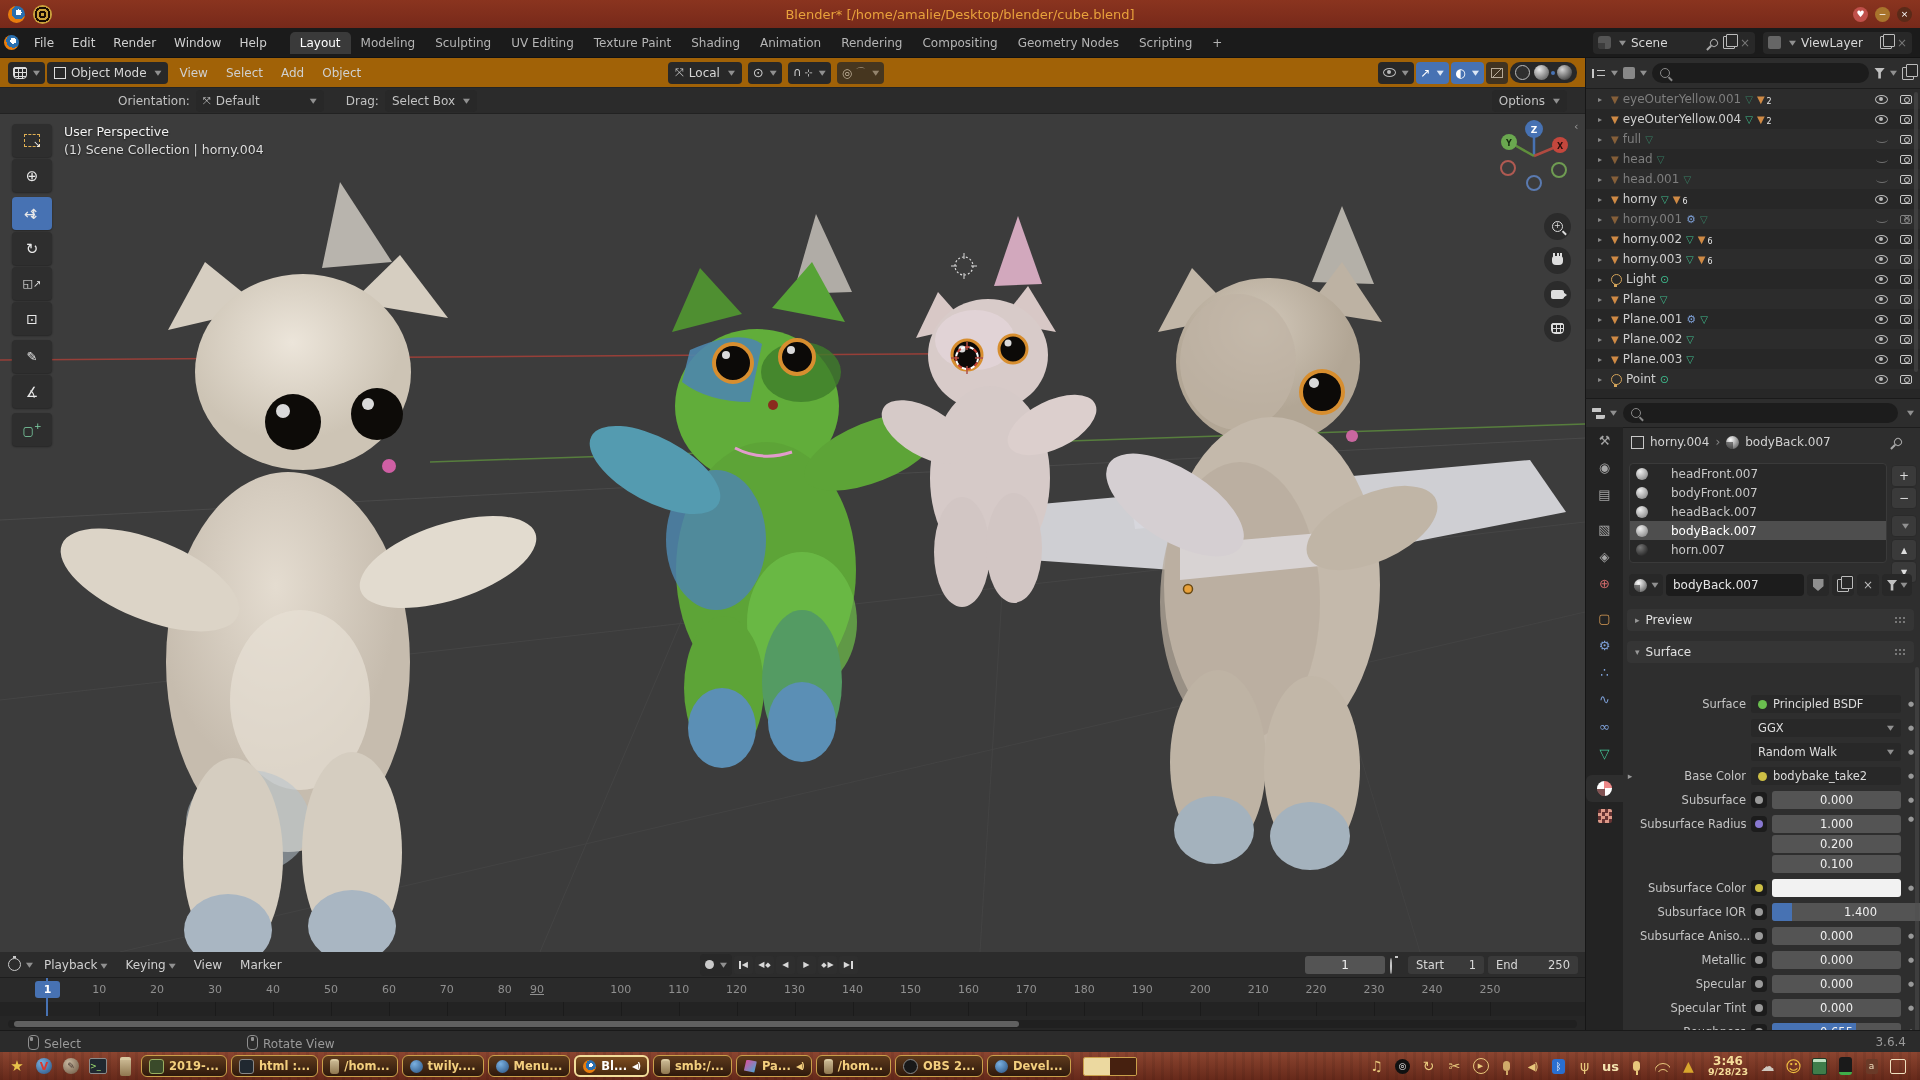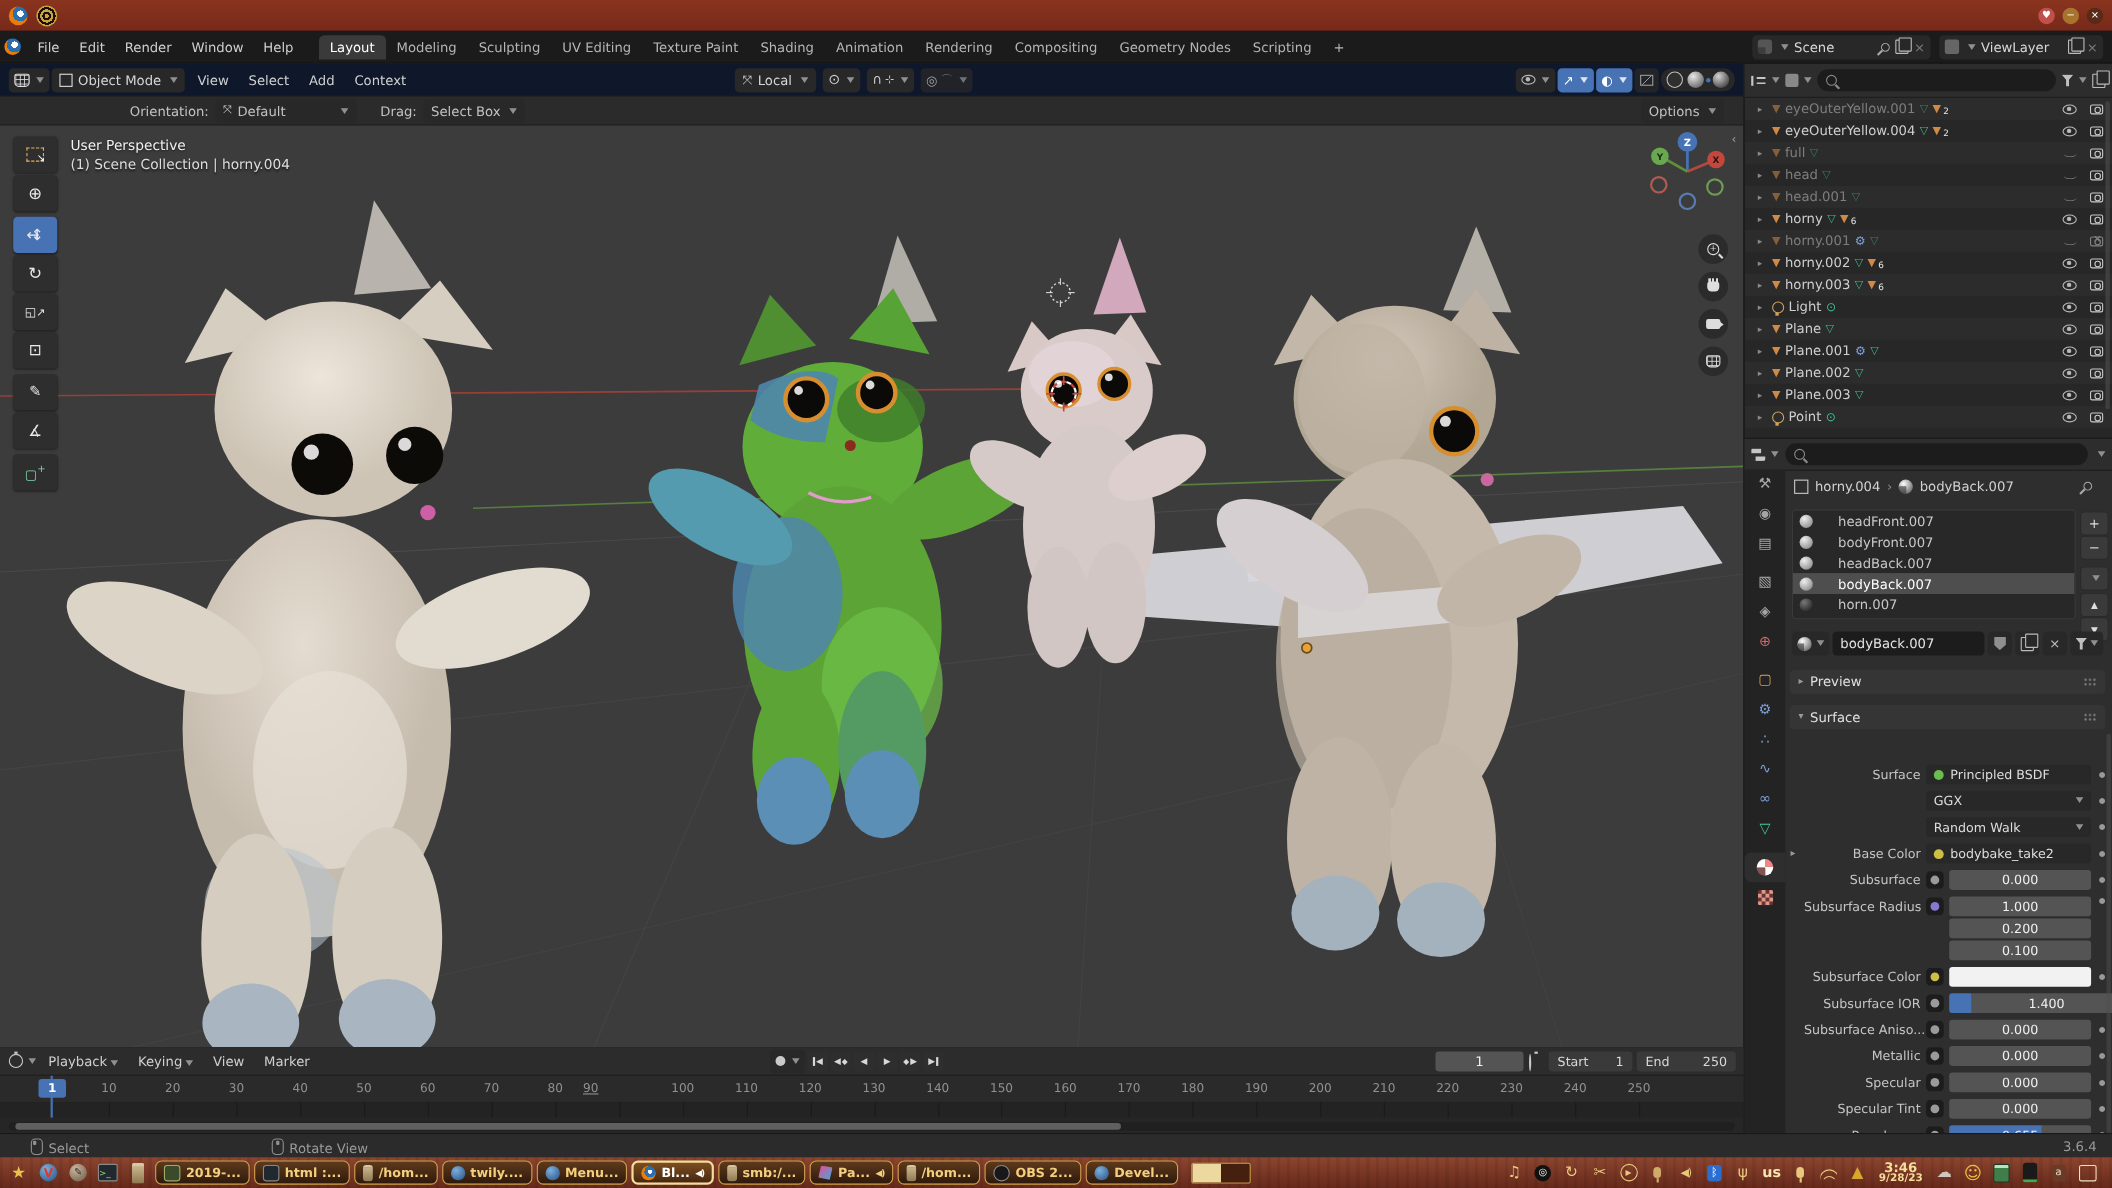--- a/index.html
+++ b/index.html
@@ -19,21 +19,21 @@
   
   #menubar{position:absolute;left:0;top:28px;width:1920px;height:30px;background:#1b1b1b;display:flex;align-items:center;border-bottom:1px solid #131313;box-sizing:border-box;}
   .menu-item{padding:3px 9px;color:#d0d0d0;border-radius:4px;cursor:default;}
   .ws-tab{padding:4px 10px;color:#b5b5b5;border-radius:5px 5px 0 0;}
   .ws-tab.active{background:#3a3a3a;color:#fff;}
   .topsel{height:22px;background:#282828;border-radius:4px;display:flex;align-items:center;padding:0 5px;margin-left:8px;gap:5px;}
   .topsel .val{color:#d8d8d8;min-width:74px;}
   .iconbtn-sm{display:flex;align-items:center;gap:2px;}
   
   #vp{position:absolute;left:0;top:58px;width:1585px;height:894px;background:#3c3c3c;overflow:hidden;}
-  #vp-header{position:absolute;left:0;top:0;width:100%;height:30px;background:#0f172a;border-bottom:1px solid #242424;display:flex;align-items:center;padding:0 8px;box-sizing:border-box;gap:2px;}
+  #vp-header{position:absolute;left:0;top:0;width:100%;height:30px;background:#a16207;border-bottom:1px solid #242424;display:flex;align-items:center;padding:0 8px;box-sizing:border-box;gap:2px;}
   .dd{background:#282828;border-radius:4px;height:22px;display:flex;align-items:center;gap:5px;padding:0 7px;}
   .hbtn{background:#282828;border-radius:4px;height:22px;display:flex;align-items:center;gap:3px;padding:0 5px;}
   .hbtn.blue{background:#4772b3;}
   #vp-tools{position:absolute;left:0;top:30px;width:100%;height:26px;background:#2b2b2b;border-bottom:1px solid #222;display:flex;align-items:center;padding:0 10px;box-sizing:border-box;gap:6px;color:#c2c2c2;}
   .sphere{width:15px;height:15px;border-radius:50%;background:radial-gradient(circle at 35% 30%,#e8e8e8,#777 70%);}
   .sphere.wire{background:#2f2f2f;border:1.5px solid #bbb;box-sizing:border-box;}
   .sphere.rend{background:radial-gradient(circle at 35% 30%,#fff,#555 75%);}
   .shade-pill{display:flex;gap:4px;background:#282828;border-radius:10px;padding:3px 5px;align-items:center;}
   .shade-act{background:#4772b3;border-radius:9px;padding:2px;margin:-2px;}
   
@@ -162,20 +162,21 @@
   .i-wifi i{position:absolute;left:50%;bottom:-9px;transform:translateX(-50%);border:1.5px solid #e8c87c;border-radius:50%;display:block;}
   .i-mic2{width:7px;height:10px;background:#e8c87c;border-radius:4px;position:relative;}
   .i-mic2:after{content:"";position:absolute;left:2.5px;bottom:-4px;width:2px;height:4px;background:#e8c87c;}
 </style>
 </head>
 <body>
 
 <div id="titlebar">
   <span class="blogo"></span>
   <span class="peep"></span>
+  <span id="title-text">Blender* [/home/amalie/Desktop/blender/cube.blend]</span>
   <span class="sep"></span>
   <span class="winbtn" style="background:#c0504a">♥</span>
   <span class="winbtn" style="background:#a8742c">−</span>
   <span class="winbtn" style="background:#5a2a18">×</span>
 </div>
 
 <div id="menubar">
   <span class="blogo" style="width:15px;height:15px;margin:0 6px 0 4px;"></span>
   <div id="menu-items" class="row">
       <span class="menu-item">File</span>
@@ -357,21 +358,21 @@
       </div>
     <div class="dd">
       <span style="width:10px;height:10px;border:1.4px solid #ddd;display:inline-block;"></span>
       <span>Object Mode</span>
         <span class="chev">▼</span>
     </div>
     <div id="vp-menus" class="row">
         <span class="menu-item">View</span>
         <span class="menu-item">Select</span>
         <span class="menu-item">Add</span>
-        <span class="menu-item">Context</span>
+        <span class="menu-item">Object</span>
       </div>
     <div style="position:absolute;left:668px;" class="row">
       <div class="dd">
         <span style="color:#ccc;font-size:11px;">⤧</span>
         <span>Local</span>
           <span class="chev">▼</span>
       </div>
       <div class="hbtn" style="margin-left:6px;">
           <span style="font-size:13px;color:#ccc;">⊙</span>
           <span class="chev">▼</span>

